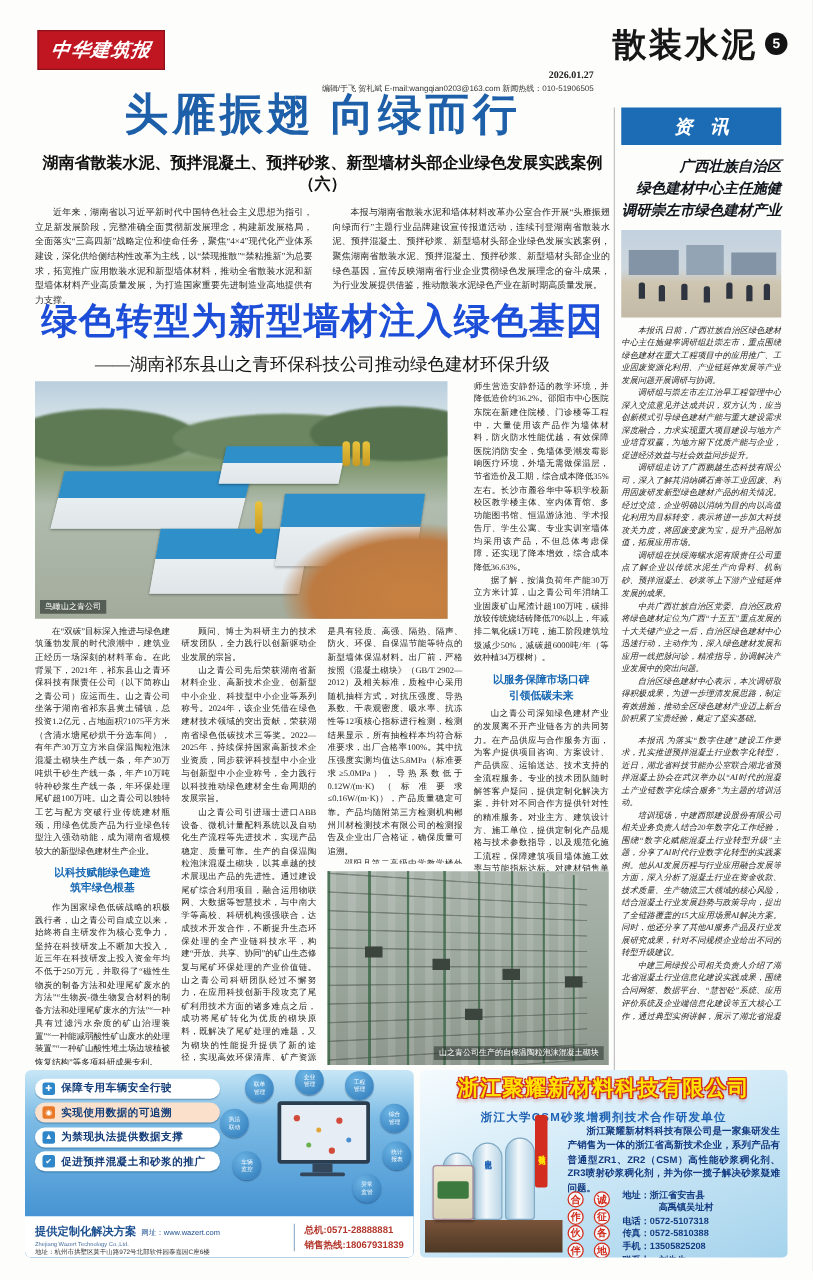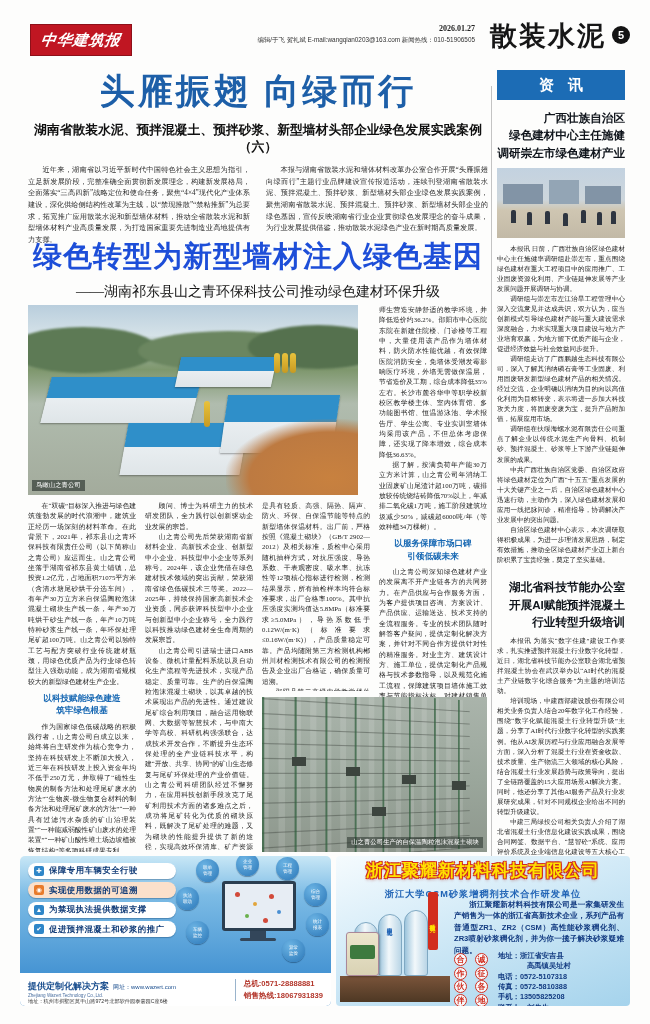--- a/index.html
+++ b/index.html
@@ -4,21 +4,21 @@
 <style>
   * { margin:0; padding:0; box-sizing:border-box; }
   html,body { background:#e9e9e9; }
   body { font-family:"Liberation Serif","DejaVu Serif",serif; }
   .page { position:relative; width:650px; height:1024px; background:#fdfdfc; margin:0 auto; overflow:hidden; }
 
   
   .masthead { position:absolute; left:30px; top:24px; width:102px; height:32px; background:#c01622; border:1px solid #8e1019; display:flex; align-items:center; justify-content:center; }
   .masthead span { color:#fff; font-style:italic; font-weight:bold; font-size:15px; letter-spacing:1px; transform:skewX(-8deg); }
   .header-info { position:absolute; left:215px; top:24px; width:260px; text-align:right; }
-  .header-date { font-size:8px; font-weight:bold; color:#222; }
+  .header-date { font-size:8px; font-weight:bold; color:#222;margin-top:31px; }
   .header-editor { font-size:6.4px; color:#333; margin-top:3px; font-family:"Liberation Sans",sans-serif; }
   .section-title { position:absolute; right:44px; top:18px; font-family:"Liberation Sans","DejaVu Sans",sans-serif; font-weight:900; font-size:27px; color:#161616; letter-spacing:2px; }
   .page-circle { position:absolute; right:20px; top:26px; width:18px; height:18px; border-radius:50%; background:#141414; color:#fff; font-size:11px; font-weight:bold; display:flex; align-items:center; justify-content:center; font-family:"Liberation Sans",sans-serif; }
 
   
   .lead { position:absolute; left:28px; top:68px; width:460px; }
   .lead-headline { text-align:center; font-family:"Liberation Sans","DejaVu Sans",sans-serif; font-weight:700; font-size:35px; color:#1d5fa8; letter-spacing:3px; }
   .lead-subhead { text-align:center; font-size:12.8px; font-weight:bold; color:#101010; margin-top:7px; }
   .lead-intro { display:flex; gap:16px; margin-top:9px; }
   .lead-intro p { flex:1; font-size:7.2px; line-height:1.62; text-align:justify; color:#2a2a2a; text-indent:2em; }
@@ -53,21 +53,21 @@
   .photo2 .blocks { position:absolute; inset:0;
     background:repeating-linear-gradient(90deg, rgba(47,94,60,.75) 0 2px, transparent 2px 30px),
                repeating-linear-gradient(0deg, rgba(60,66,60,.45) 0 1px, transparent 1px 13px),
                repeating-linear-gradient(90deg, rgba(255,255,255,.12) 0 6px, transparent 6px 15px);
     transform:perspective(300px) rotateY(14deg) scale(1.15); transform-origin:left center; }
   .photo2 .hole { position:absolute; width:14px; height:9px; background:#3c443e; }
   .photo2 .cap { left:auto; right:4px; background:rgba(30,40,34,.5); }
 
   
   .v-divider { position:absolute; left:491px; top:86px; width:1px; height:798px; background:#c3c3c3; }
-  .sidebar { position:absolute; left:497px; top:70px; width:128px; }
+  .sidebar { position:absolute; left:497px; top:86px; width:128px;font-style:italic; }
   .news-flag { width:128px; height:30px; background:#1c6cb5; color:#fff; font-family:"Liberation Sans",sans-serif; font-weight:bold; font-size:15px; display:flex; align-items:center; justify-content:center; letter-spacing:14px; text-indent:14px; }
   .sb-title { margin-top:9px; text-align:right; font-size:11.6px; font-weight:900; line-height:1.5; color:#10151c; font-family:"Liberation Sans",sans-serif; }
   .sb-photo { margin-top:7px; width:128px; height:70px; position:relative; overflow:hidden; background:linear-gradient(180deg,#c3d2e0 0%,#cdd6dc 45%,#cfc6b2 60%,#c2b9a6 100%); }
   .sb-bldg { position:absolute; background:#8294a6; }
   .person { position:absolute; width:5px; height:13px; background:#2e3540; border-radius:2px 2px 0 0; }
   .sb-body { margin-top:6px; font-size:6.6px; line-height:1.52; text-align:justify; color:#1d1d1d; overflow:hidden; }
   .sb-body p { text-indent:2em; }
   .a1-body { height:322px; }
   .a2-body { height:228px; }
 
@@ -232,23 +232,20 @@
     <div class="sb-body a1-body">
       <p>本报讯 日前，广西壮族自治区绿色建材中心主任施健率调研组赴崇左市，重点围绕绿色建材在重大工程项目中的应用推广、工业固废资源化利用、产业链延伸发展等产业发展问题开展调研与协调。</p>
       <p>调研组与崇左市左江治旱工程管理中心深入交流意见并达成共识，双方认为，应当创新模式引导绿色建材产能与重大建设需求深度融合，力求实现重大项目建设与地方产业培育双赢，为地方留下优质产能与企业，促进经济效益与社会效益同步提升。</p>
       <p>调研组走访了广西鹏越生态科技有限公司，深入了解其消纳磷石膏等工业固废、利用固废研发新型绿色建材产品的相关情况。经过交流，企业明确以消纳为目的向以高值化利用为目标转变，表示将进一步加大科技攻关力度，将固废变废为宝，提升产品附加值，拓展应用市场。</p>
       <p>调研组在扶绥海螺水泥有限责任公司重点了解企业以传统水泥生产向骨料、机制砂、预拌混凝土、砂浆等上下游产业链延伸发展的成果。</p>
       <p>中共广西壮族自治区党委、自治区政府将绿色建材定位为广西“十五五”重点发展的十大关键产业之一后，自治区绿色建材中心迅速行动，主动作为，深入绿色建材发展和应用一线把脉问诊，精准指导，协调解决产业发展中的突出问题。</p>
       <p>自治区绿色建材中心表示，本次调研取得积极成果，为进一步理清发展思路，制定有效措施，推动全区绿色建材产业迈上新台阶积累了宝贵经验，奠定了坚实基础。</p>
 
     </div>
 
-    <div class="sb-title" style="white-space:pre-line; margin-top:12px;">湖北省科技节能办公室
-开展AI赋能预拌混凝土
-行业转型升级培训</div>
 
     <div class="sb-body a2-body">
       <p>本报讯 为落实“数字住建”建设工作要求，扎实推进预拌混凝土行业数字化转型，近日，湖北省科技节能办公室联合湖北省预拌混凝土协会在武汉举办以“AI时代的混凝土产业链数字化综合服务”为主题的培训活动。</p>
       <p>培训现场，中建西部建设股份有限公司相关业务负责人结合20年数字化工作经验，围绕“数字化赋能混凝土行业转型升级”主题，分享了AI时代行业数字化转型的实践案例。他从AI发展历程与行业应用融合发展等方面，深入分析了混凝土行业在资金收款、技术质量、生产物流三大领域的核心风险，结合混凝土行业发展趋势与政策导向，提出了全链路覆盖的15大应用场景AI解决方案。同时，他还分享了其他AI服务产品及行业发展研究成果，针对不同规模企业给出不同的转型升级建议。</p>
       <p>中建三局绿投公司相关负责人介绍了湖北省混凝土行业信息化建设实践成果，围绕合同网签、数据平台、“慧智砼”系统、应用评价系统及企业端信息化建设等五大核心工作，通过典型实例讲解，展示了湖北省混凝土行业在数字化发展、规范运营等方面的阶段性成效。</p>
 
     </div>
   </div>
 
   <div class="ad-left">

